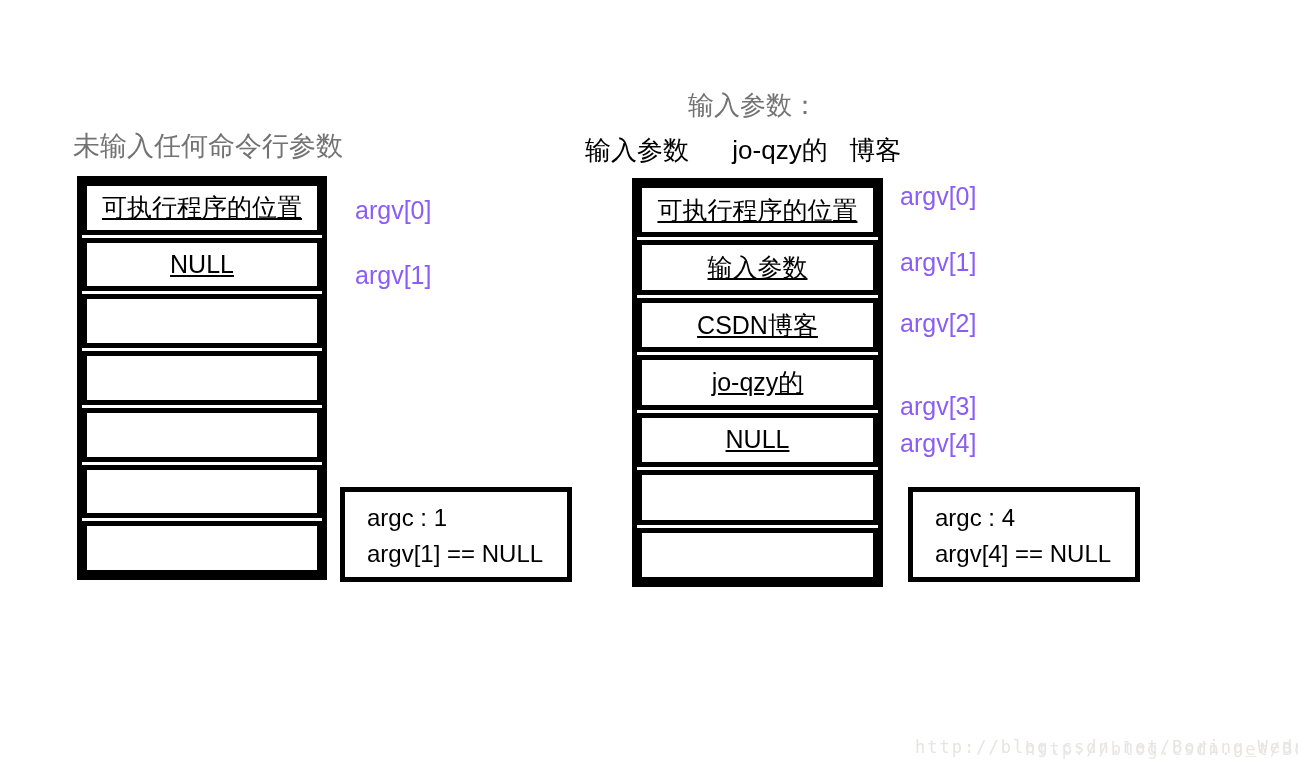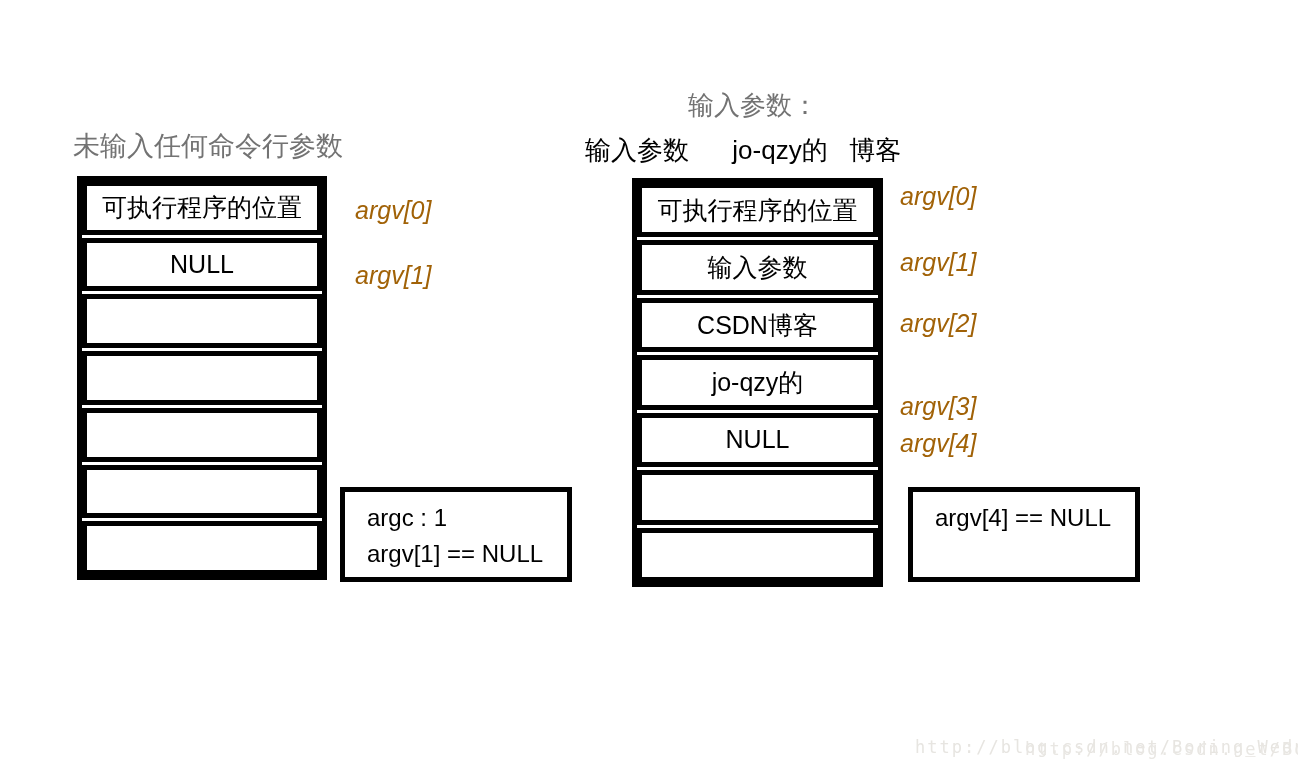--- a/index.html
+++ b/index.html
@@ -26,39 +26,39 @@
   }
 
   .stack {
     box-sizing: border-box;
     border: 5px solid #000000;
     display: flex;
     flex-direction: column;
     padding: 0;
     gap: 3px;
     background: #ffffff;
+    text-decoration: underline;
   }
   .stack-cell {
     box-sizing: border-box;
     flex: 1 1 0;
     border: 5px solid #000000;
     display: flex;
     align-items: center;
     justify-content: center;
     font-size: 25px;
     background: #ffffff;
     white-space: nowrap;
     overflow: hidden;
   }
 
   .argv-label {
     font-size: 25px;
-    color: #a16207;
+    color: #8b5cf6;
     white-space: nowrap;
-    font-style: italic;
   }
 
   .argc-box {
     box-sizing: border-box;
     border: 5px solid #000000;
     padding: 8px 10px 6px 22px;
     display: flex;
     flex-direction: column;
     justify-content: space-between;
     background: #ffffff;
@@ -120,19 +120,20 @@
     <div class="stack-cell"></div>
   </div>
 
   <div class="abs argv-label" style="left:900px; top:182px;">argv[0]</div>
   <div class="abs argv-label" style="left:900px; top:248px;">argv[1]</div>
   <div class="abs argv-label" style="left:900px; top:309px;">argv[2]</div>
   <div class="abs argv-label" style="left:900px; top:368px;margin-top:24px;">argv[3]</div>
   <div class="abs argv-label" style="left:900px; top:429px;">argv[4]</div>
 
   <div class="abs argc-box" style="left:908px; top:487px; width:232px; height:95px;">
+    <div class="argc-line">argc :  4</div>
     <div class="argc-line">argv[4] == NULL</div>
   </div>
 
   <div class="abs watermark" style="left:915px; top:737px; color:#e7e5e1;">http://blog.csdn.net/Boring_Wednesday</div>
   <div class="abs watermark" style="left:1025px; top:739px; color:#e9e7e3;">http://blog.csdn.net/Boring_Wednesday</div>
 
 </div>
 
 </body></html>

